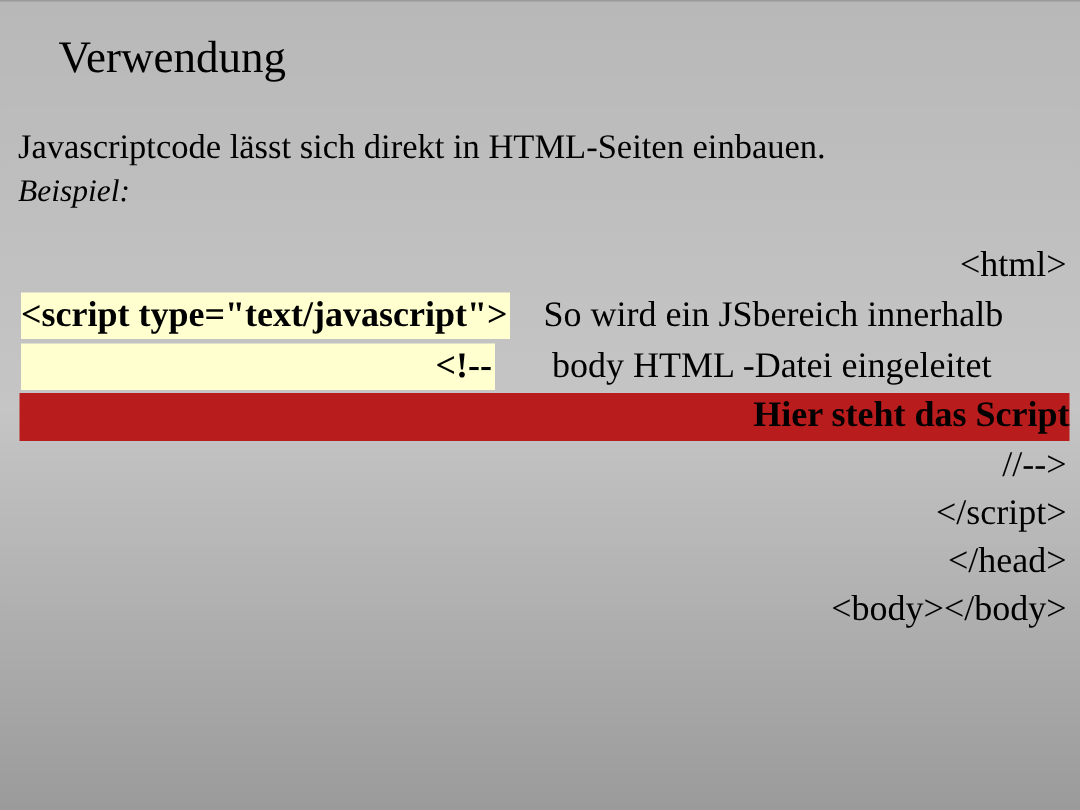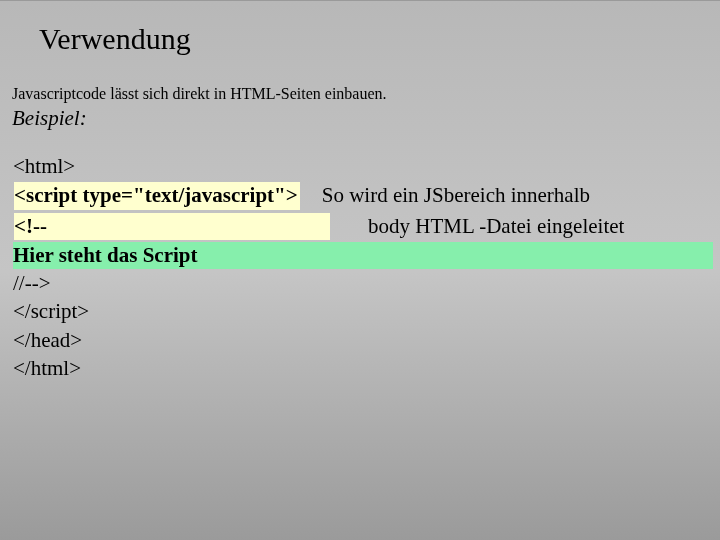--- a/index.html
+++ b/index.html
@@ -14,51 +14,52 @@
   .slide {
     padding: 18px 8px 0 8px;
   }
   .title {
     font-size: 30px;
     font-weight: normal;
     margin-left: 28px;
     margin-bottom: 28px;
   }
   .intro {
-    font-size: 16px;
+    font-size: 23px;
     line-height: 1.25;
     margin-bottom: 2px;
   }
   .intro-label {
     font-size: 21px;
     font-style: italic;
     margin-bottom: 22px;
   }
   .code-block {
-    font-size: 21px;
+    font-size: 24px;
     line-height: 1.3;
+    text-align: right;
   }
   .code-line {
     white-space: pre;
   }
   .hl-row {
     display: flex;
     align-items: flex-start;
   }
   .hl-left {
     background: #ffffcf;
     font-weight: bold;
     white-space: pre;
     padding-right: 2px;
   }
   .hl-right {
     padding-left: 6px;
   }
   .hl-full {
-    background: #86efac;
+    background: #b91c1c;
     font-weight: bold;
     white-space: pre;
     display: block;
     width: 100%;
   }
   .annot {
     font-weight: normal;
     padding-left: 20px;
   }
 </style>
@@ -84,16 +85,16 @@
       <span class="hl-left" style="min-width:316px;">&lt;!--</span>
       <span class="hl-right annot" style="padding-left:36px;">body HTML -Datei eingeleitet</span>
     </div>
 
     <span class="hl-full">Hier steht das Script</span>
 
     <div class="code-line">//--&gt;</div>
     <div class="code-line">&lt;/script&gt;</div>
 
     <div class="code-line">&lt;/head&gt;</div>
-    <div class="code-line">&lt;/html&gt;</div>
+    <div class="code-line">&lt;body&gt;&lt;/body&gt;</div>
   </div>
 
 </div>
 
 </body></html>

